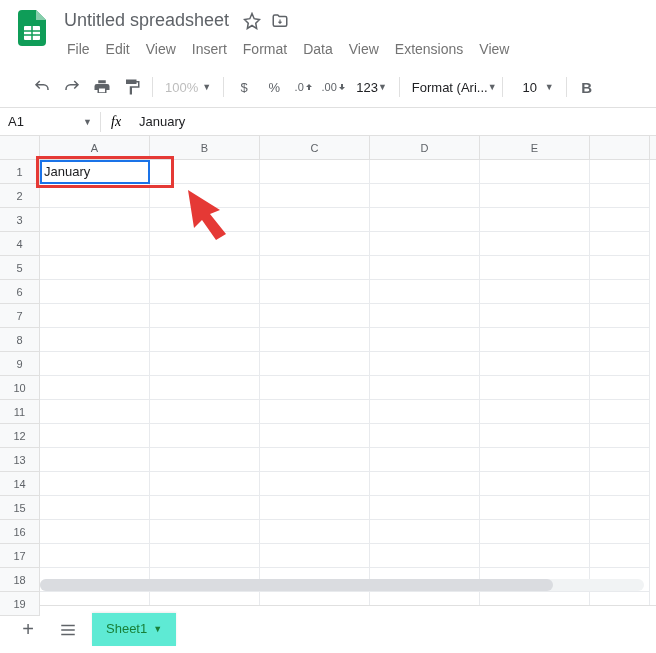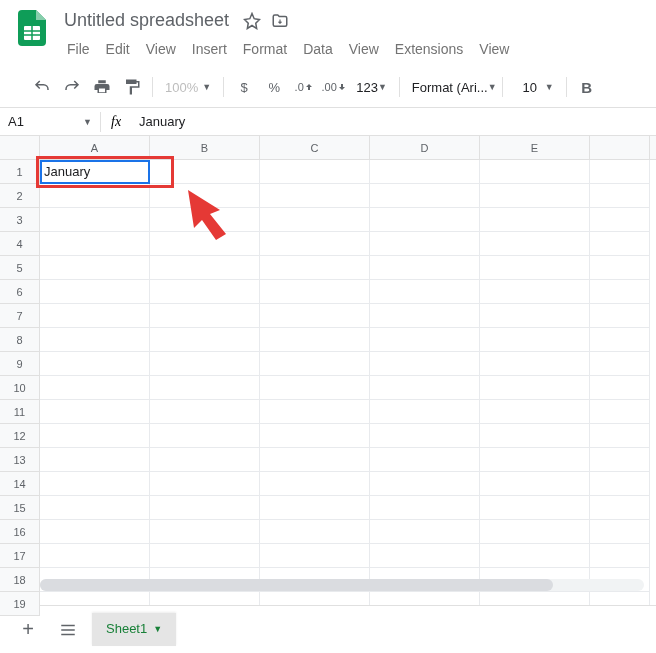--- a/index.html
+++ b/index.html
@@ -43,21 +43,21 @@
 .cell.active { border: 2px solid #1a73e8; padding: 0 2px; }
 
 .highlight-box { position: absolute; border: 3px solid #e53935; pointer-events: none; z-index: 5; }
 .arrow-cursor { position: absolute; z-index: 6; pointer-events: none; }
 
 .hscroll { position: absolute; left: 40px; right: 12px; height: 12px; bottom: 62px; background: #f1f3f4; border-radius: 6px; }
 .hscroll-thumb { position: absolute; left: 0; width: 85%; height: 100%; background: #dadce0; border-radius: 6px; }
 
 .footer { position: absolute; bottom: 0; left: 0; right: 0; height: 48px; border-top: 1px solid #e0e0e0; display: flex; align-items: center; padding: 0 12px; gap: 8px; background: #fff; }
 .footer-btn { width: 32px; height: 32px; display: flex; align-items: center; justify-content: center; cursor: pointer; color: #5f6368; font-size: 20px; }
-.sheet-tab { padding: 8px 14px; color: #188038; font-size: 13px; font-weight: 500; border-bottom: 2px solid transparent; display: flex; align-items: center; gap: 6px; cursor: pointer; background: #e5e5e5; box-shadow: 0 -1px 2px rgba(0,0,0,0.08); }
+.sheet-tab { padding: 8px 14px; color: #188038; font-size: 13px; font-weight: 500; border-bottom: 2px solid transparent; display: flex; align-items: center; gap: 6px; cursor: pointer; background: #5eead4; box-shadow: 0 -1px 2px rgba(0,0,0,0.08); }
 </style>
 </head>
 <body>
 
 <div class="header">
   <div class="logo">
     <svg viewBox="0 0 28 36">
         <path fill="#0f9d58" d="M4 0h14l10 10v22a4 4 0 0 1-4 4H4a4 4 0 0 1-4-4V4a4 4 0 0 1 4-4z"></path>
         <path fill="#87ceac" d="M18 0l10 10H18z"></path>
         <rect x="6" y="16" width="16" height="14" rx="1" fill="#fff"></rect>

